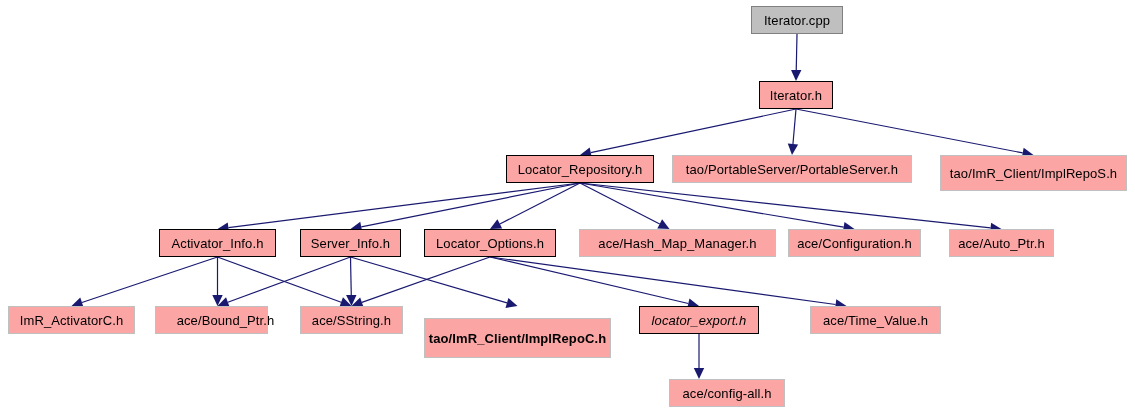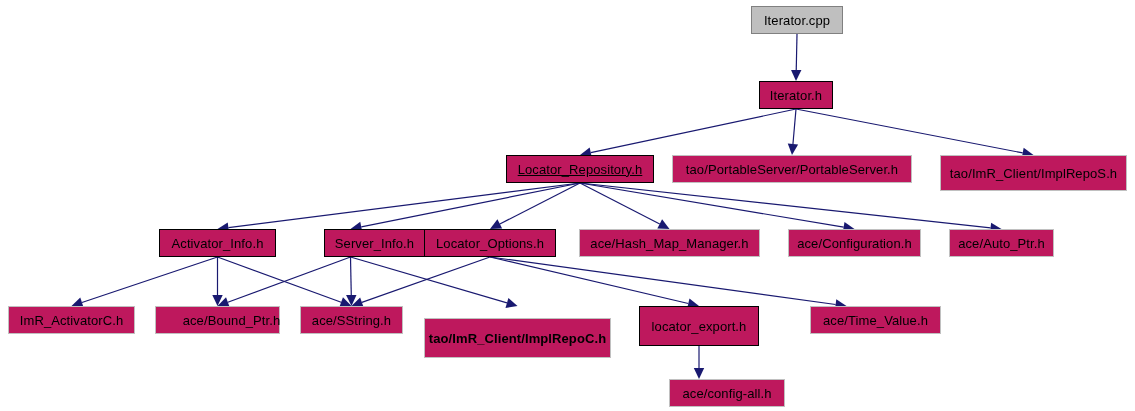--- a/index.html
+++ b/index.html
@@ -26,21 +26,21 @@
   .node {
     position: absolute;
     box-sizing: border-box;
     display: flex;
     align-items: center;
     justify-content: center;
     font-size: 13px;
     line-height: 1;
     color: #000000;
     white-space: nowrap;
-    background: #be185d;
+    background: #fca5a5;
     border: 1px solid #c0c0c0;
     letter-spacing: 0.1px;
   }
   .node.bold {
     border: 1px solid #000000;
   }
   .node.root {
     border: 1px solid #808080;
     background: #bfbfbf;
   }
@@ -134,60 +134,60 @@
         <polygon points="699,379 693.8,368 704.2,368" fill="#191970"></polygon>
       </g>
     </svg>
   <div id="node-layer">
       <div class="node root" style="left: 751px; top: 6px; width: 92px; height: 28px; align-items: center;">
         <span class="node-label">Iterator.cpp</span>
       </div>
       <div class="node bold" style="left: 759px; top: 81px; width: 74px; height: 28px;">
         <span class="node-label">Iterator.h</span>
       </div>
-      <div class="node bold" style="left: 506px; top: 155px; width: 148px; height: 28px; text-decoration: underline;">
+      <div class="node bold" style="left: 506px; top: 155px; width: 148px; height: 28px;">
         <span class="node-label">Locator_Repository.h</span>
       </div>
       <div class="node" style="left: 672px; top: 155px; width: 240px; height: 28px; text-align: right;">
         <span class="node-label">tao/PortableServer/PortableServer.h</span>
       </div>
       <div class="node" style="left: 940px; top: 155px; width: 187px; height: 36px;">
         <span class="node-label">tao/ImR_Client/ImplRepoS.h</span>
       </div>
       <div class="node bold" style="left: 159px; top: 229px; width: 117px; height: 28px;">
         <span class="node-label">Activator_Info.h</span>
       </div>
-      <div class="node bold" style="left: 300px; top: 229px; width: 101px; height: 28px; margin-left: 24px;">
+      <div class="node bold" style="left: 300px; top: 229px; width: 101px; height: 28px;">
         <span class="node-label">Server_Info.h</span>
       </div>
       <div class="node bold" style="left: 424px; top: 229px; width: 132px; height: 28px;">
         <span class="node-label">Locator_Options.h</span>
       </div>
-      <div class="node" style="left: 579px; top: 229px; width: 181px; height: 28px;">
+      <div class="node" style="left: 579px; top: 229px; width: 197px; height: 28px;">
         <span class="node-label">ace/Hash_Map_Manager.h</span>
       </div>
       <div class="node" style="left: 788px; top: 229px; width: 133px; height: 28px;">
         <span class="node-label">ace/Configuration.h</span>
       </div>
       <div class="node" style="left: 949px; top: 229px; width: 105px; height: 28px;">
         <span class="node-label">ace/Auto_Ptr.h</span>
       </div>
       <div class="node" style="left: 8px; top: 306px; width: 127px; height: 28px;">
         <span class="node-label">ImR_ActivatorC.h</span>
       </div>
-      <div class="node" style="left: 155px; top: 306px; width: 125px; height: 28px; padding-left: 28px;">
+      <div class="node" style="left: 155px; top: 306px; width: 113px; height: 28px; padding-left: 28px;">
         <span class="node-label">ace/Bound_Ptr.h</span>
       </div>
       <div class="node" style="left: 300px; top: 306px; width: 103px; height: 28px;">
         <span class="node-label">ace/SString.h</span>
       </div>
       <div class="node" style="left: 424px; top: 318px; width: 187px; height: 40px; font-weight: bold;">
         <span class="node-label">tao/ImR_Client/ImplRepoC.h</span>
       </div>
-      <div class="node bold" style="left: 639px; top: 306px; width: 120px; height: 40px;">
+      <div class="node bold" style="left: 639px; top: 306px; width: 120px; height: 28px; font-style: italic;">
         <span class="node-label">locator_export.h</span>
       </div>
       <div class="node" style="left: 781px; top: 306px; width: 131px; height: 28px; margin-left: 29px;">
         <span class="node-label">ace/Time_Value.h</span>
       </div>
       <div class="node" style="left: 641px; top: 379px; width: 116px; height: 28px; margin-left: 28px;">
         <span class="node-label">ace/config-all.h</span>
       </div>
     </div>
 </div>

